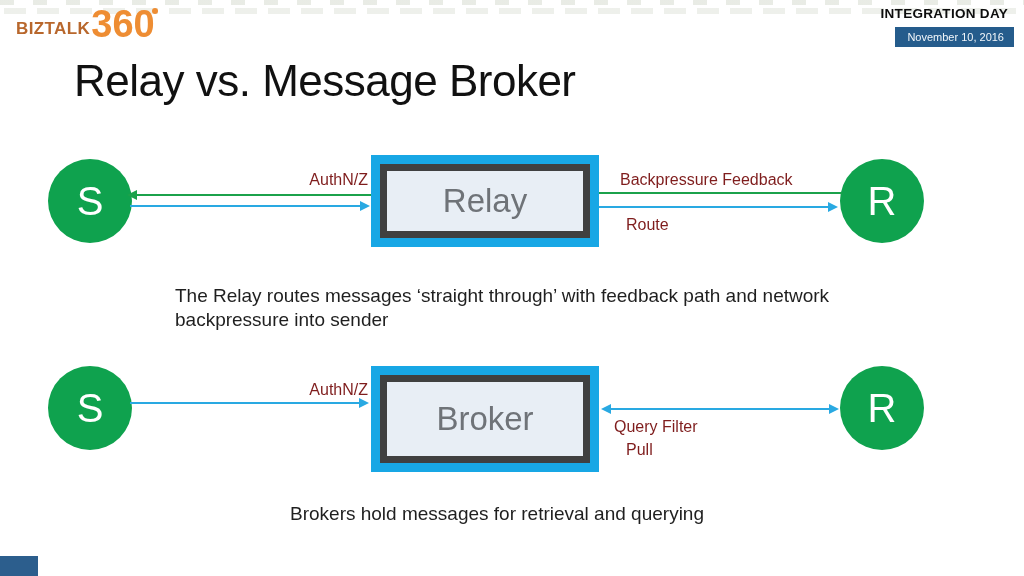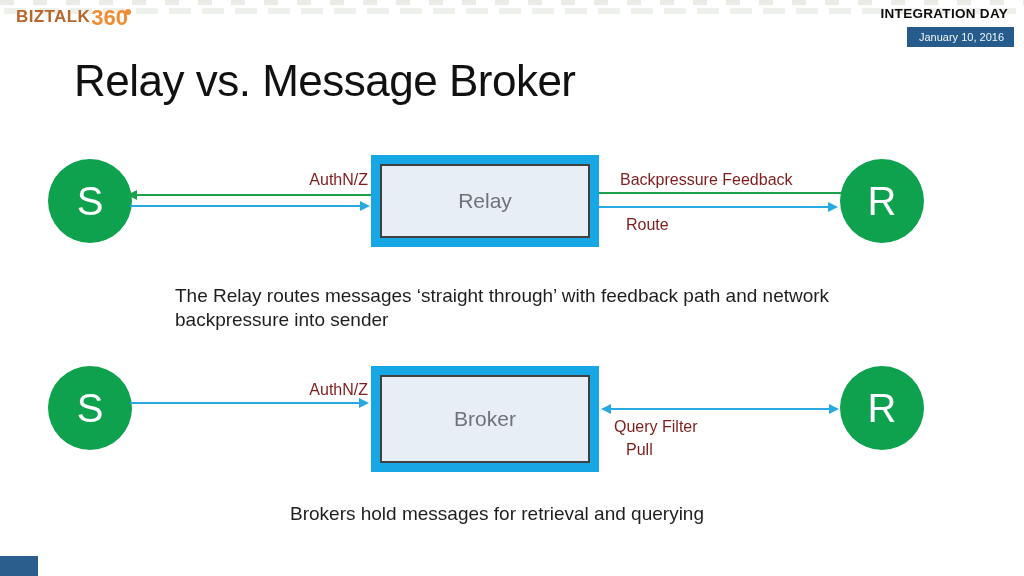--- a/index.html
+++ b/index.html
@@ -11,37 +11,37 @@
   
   .wm-strip { position:absolute; left:0; width:1024px; pointer-events:none; }
   .wm-strip.s1 { top:0; height:5px;
     background:repeating-linear-gradient(90deg, rgba(206,212,198,.45) 0 14px, transparent 14px 33px); }
   .wm-strip.s2 { top:8px; height:6px;
     background:repeating-linear-gradient(90deg, transparent 0 4px, rgba(206,212,198,.35) 4px 26px, transparent 26px 33px); }
 
   
   .logo { position:absolute; left:16px; top:8px; display:flex; align-items:flex-end; z-index:2; }
   .logo-biztalk { font-size:17px; font-weight:700; color:#b8672c; letter-spacing:.4px; line-height:1; padding-bottom:3px; }
-  .logo-360 { position:relative; font-size:22px; font-weight:600; color:#ee8d33; line-height:.85; margin-left:1px; }
+  .logo-360 { position:relative; font-size:38px; font-weight:600; color:#ee8d33; line-height:.85; margin-left:1px; }
   .logo-dot { position:absolute; right:-3px; top:0; width:6px; height:6px; border-radius:50%; background:#ee8d33; }
   .event-title { position:absolute; top:6px; right:16px; font-size:13.5px; font-weight:700; color:#0d0d0d; letter-spacing:.3px; }
   .banner { position:absolute; top:27px; right:10px; height:20px; display:flex; align-items:stretch; }
   .banner-venue { position:relative; z-index:2; background:#41c3a6; color:#eafaf5; font-size:9.5px;
     line-height:20px; padding:0 12px 0 14px; margin-right:-7px;
     clip-path:polygon(0 0, 100% 0, calc(100% - 7px) 100%, 0 100%); }
   .banner-date { background:#255c8c; color:#f2f7fb; font-size:11px; line-height:20px; padding:0 10px 0 12px; }
 
   .page-title { position:absolute; left:74px; top:56px; font-size:44px; font-weight:400; color:#111; letter-spacing:-.5px; }
 
   
   .node-circle { position:absolute; width:84px; height:84px; border-radius:50%; background:#0fa24e;
     color:#fff; display:flex; align-items:center; justify-content:center; font-size:40px; font-weight:400; }
   .node-box { position:absolute; background:#18a7e5; padding:9px; }
-  .node-box-inner { width:100%; height:100%; background:#e8eef5; border:2px solid #404040;
-    display:flex; align-items:center; justify-content:center; font-size:21px; color:#6f7378; }
+  .node-box-inner { width:100%; height:100%; background:#e8eef5; border:7px solid #404040;
+    display:flex; align-items:center; justify-content:center; font-size:33px; color:#6f7378; }
   .line { position:absolute; height:2px; }
   .line.green { background:#1ba24b; }
   .line.blue { background:#29a9e2; }
   .head { position:absolute; width:0; height:0; border-top:5px solid transparent; border-bottom:5px solid transparent; }
   .head.left.green { border-right:10px solid #1ba24b; }
   .head.right.blue { border-left:10px solid #29a9e2; }
   .head.left.blue { border-right:10px solid #29a9e2; }
 
   .dlabel { position:absolute; font-size:16px; color:#7f1d1d; }
   .caption { position:absolute; font-size:19px; color:#1f1f1f; line-height:1.26; white-space:pre-line; }
@@ -58,21 +58,21 @@
 
   <div class="logo">
     <span class="logo-biztalk">BIZTALK</span>
     <span class="logo-360">
       <span>360</span>
       <span class="logo-dot"></span>
     </span>
   </div>
   <div class="event-title">INTEGRATION DAY</div>
   <div class="banner">
-    <span class="banner-date">January 10, 2016</span>
+    <span class="banner-date">November 10, 2016</span>
   </div>
 
   <div class="page-title">Relay vs. Message Broker</div>
 
   <div class="node-circle" style="left:48px; top:159px;">
     <span>S</span>
   </div>
   <div class="node-circle" style="left:840px; top:159px;">
     <span>R</span>
   </div>

